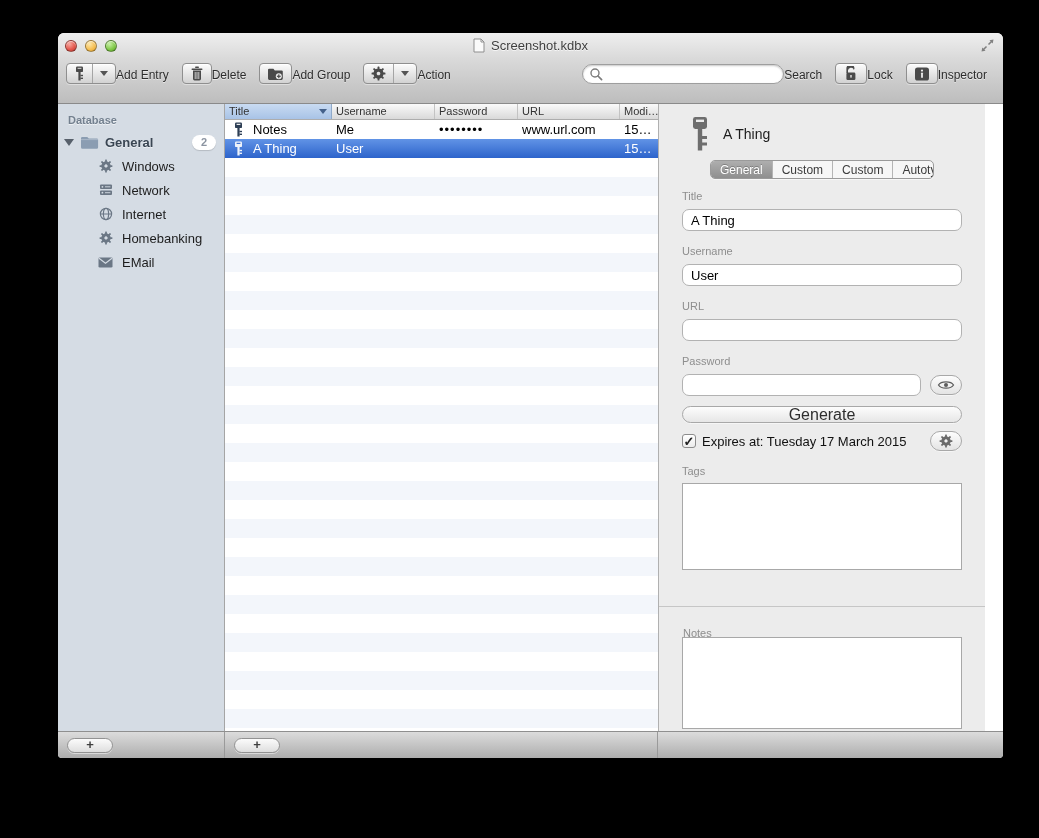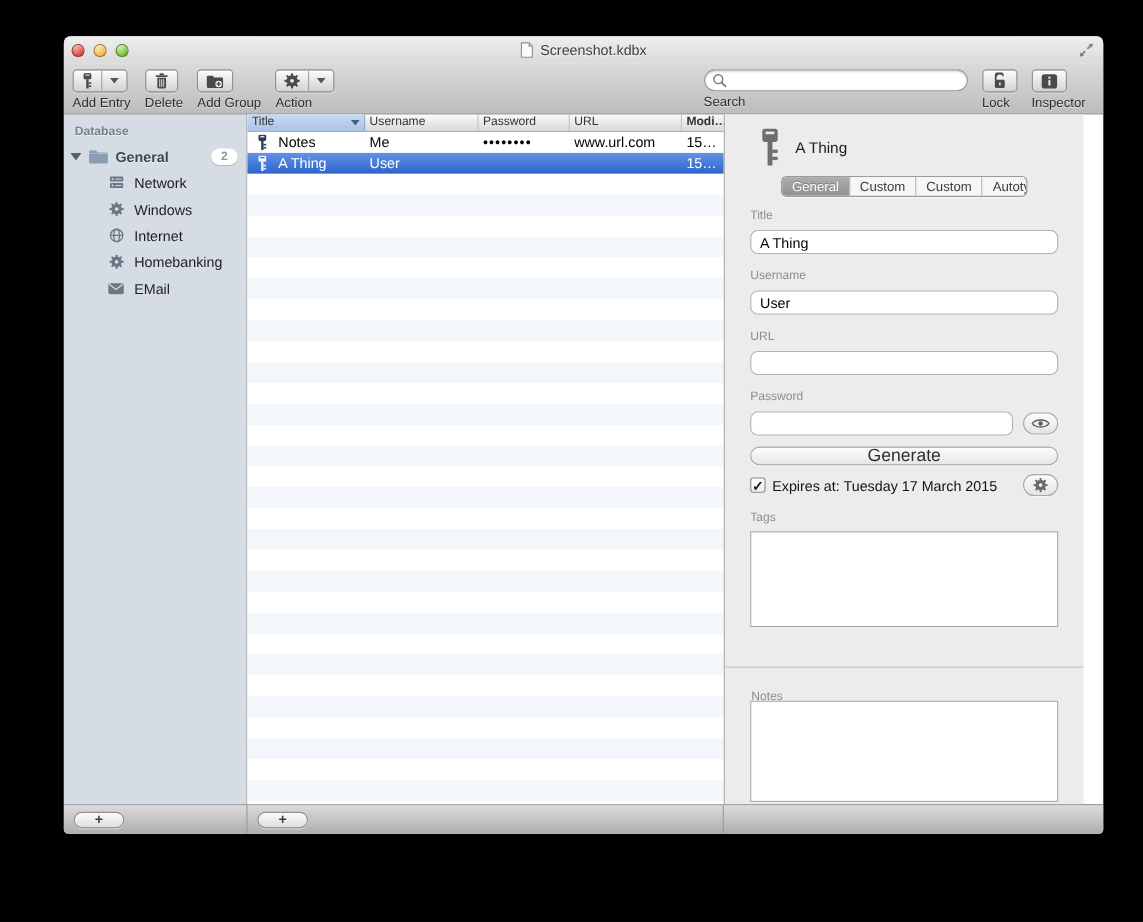--- a/index.html
+++ b/index.html
@@ -22,21 +22,21 @@
   .title-wrap { position:absolute; left:0; right:0; top:0; height:25px;
     display:flex; align-items:center; justify-content:center; gap:6px; }
   .win-title { font-size:13px; color:#3f3f3f; text-shadow:0 1px 0 rgba(255,255,255,.7); }
   .fs-icon { position:absolute; right:8px; top:5px; width:15px; height:15px; opacity:.75; }
 
   
   .toolbar { position:relative; height:46px;
     background:linear-gradient(#dadada,#bdbdbd);
     border-bottom:1px solid #8a8a8a;
     display:flex; align-items:flex-start; }
-  .tb-item { display:flex; flex-direction:column; align-items:flex-start; margin-top:5px; }
+  .tb-item { display:flex; flex-direction:row; align-items:center; margin-top:5px; }
   .tb-label { font-size:12px; color:#2d2d2d; margin-top:2px;
     text-shadow:0 1px 0 rgba(255,255,255,.55); white-space:nowrap; }
   .tb-btn { height:21px; border:1px solid #8f8f8f; border-radius:4px;
     background:linear-gradient(#fcfcfc,#d2d2d2);
     box-shadow:inset 0 1px 0 rgba(255,255,255,.9), 0 1px 0 rgba(255,255,255,.4);
     display:flex; align-items:center; }
   .tb-seg { display:flex; align-items:center; justify-content:center; height:100%; padding:0 7px; }
   .tb-seg + .tb-seg { border-left:1px solid #a5a5a5; }
   .dd-arrow { width:0; height:0; border-left:4px solid transparent;
     border-right:4px solid transparent; border-top:5px solid #555; }
@@ -71,21 +71,21 @@
   .table-area { width:433px; background:#fff; display:flex; flex-direction:column; }
   .thead { display:flex; height:16px; background:linear-gradient(#fafafa,#d9d9d9);
     border-bottom:1px solid #adadad; flex:0 0 16px; }
   .th { font-size:11px; color:#333; padding:1px 0 0 4px; border-right:1px solid #c3c3c3;
     position:relative; overflow:hidden; white-space:nowrap; }
   .th.sorted { background:linear-gradient(#c9dbf2,#a8c3e6); border-right:1px solid #8fa9c9; }
   .sort-arrow { position:absolute; right:4px; top:5px; width:0; height:0;
     border-left:4px solid transparent; border-right:4px solid transparent;
     border-top:5px solid #44618a; }
   .col-title{width:107px;} .col-user{width:103px;} .col-pass{width:83px;}
-  .col-url{width:102px;} .col-mod{flex:1; border-right:none;font-weight:bold;}
+  .col-url{width:102px;} .col-mod{flex:1; border-right:none;}
   .trow { display:flex; height:19px; align-items:center; font-size:13px; color:#000; flex:0 0 19px; }
   .trow .cell { padding-left:4px; overflow:hidden; white-space:nowrap; }
   .trow.selected { background:linear-gradient(#6193e6,#2d64cb); color:#fff; }
   .cell-title { width:107px; display:flex; align-items:center; gap:9px; padding-left:8px !important; }
   .cell-user{width:103px;} .cell-pass{width:83px; letter-spacing:1px;}
   .cell-url{width:102px;} .cell-mod{flex:1;}
   .row-key { width:11px; height:15px; flex:0 0 11px; }
   .tfill { flex:1;
     background:repeating-linear-gradient(to bottom,#fff 0,#fff 19px,#f3f6fb 19px,#f3f6fb 38px); }
 
@@ -301,50 +301,50 @@
               <path d="M1,3.2 a1.3,1.3 0 0 1 1.3,-1.3 h5 l1.5,1.7 h8 a1.3,1.3 0 0 1 1.3,1.3 v7.3 a1.5,1.5 0 0 1 -1.5,1.5 h-14.1 a1.5,1.5 0 0 1 -1.5,-1.5 z"></path>
               <path d="M1,4.6 h17.1" stroke="#a9b7c7" stroke-width="1"></path>
             </svg>
         </span>
         <span class="sb-group-label">General</span>
         <span class="badge">2</span>
       </div>
 
       <div class="sb-item">
         <span class="sb-icon">
-          <svg width="14" height="14" viewBox="0 0 14 14" fill="#6b7785">
-              <rect x="1" y="1.5" width="12" height="4.6" rx="1"></rect>
-              <rect x="1" y="7.4" width="12" height="4.6" rx="1"></rect>
-              <circle cx="3.4" cy="3.8" r="0.9" fill="#d5dce4"></circle>
-              <circle cx="3.4" cy="9.7" r="0.9" fill="#d5dce4"></circle>
-              <line x1="6" y1="3.8" x2="11.4" y2="3.8" stroke="#d5dce4" stroke-width="0.9"></line>
-              <line x1="6" y1="9.7" x2="11.4" y2="9.7" stroke="#d5dce4" stroke-width="0.9"></line>
-            </svg>
-        </span>
-        <span class="sb-item-label">Network</span>
-      </div>
-      <div class="sb-item">
-        <span class="sb-icon">
           <svg width="14" height="14" viewBox="0 0 16 16" fill="#6b7785">
               <g>
                 <rect x="7" y="0.6" width="2" height="3" rx="0.6"></rect>
                 <rect x="7" y="12.4" width="2" height="3" rx="0.6"></rect>
                 <rect x="0.6" y="7" width="3" height="2" rx="0.6"></rect>
                 <rect x="12.4" y="7" width="3" height="2" rx="0.6"></rect>
                 <g transform="rotate(45 8 8)">
                   <rect x="7" y="0.6" width="2" height="3" rx="0.6"></rect>
                   <rect x="7" y="12.4" width="2" height="3" rx="0.6"></rect>
                   <rect x="0.6" y="7" width="3" height="2" rx="0.6"></rect>
                   <rect x="12.4" y="7" width="3" height="2" rx="0.6"></rect>
                 </g>
                 <path fill-rule="evenodd" d="M8,2.6 a5.4,5.4 0 1 0 0.001,0 z M8,6.1 a1.9,1.9 0 1 1 -0.001,0 z"></path>
               </g>
             </svg>
         </span>
         <span class="sb-item-label">Windows</span>
+      </div>
+      <div class="sb-item">
+        <span class="sb-icon">
+          <svg width="14" height="14" viewBox="0 0 14 14" fill="#6b7785">
+              <rect x="1" y="1.5" width="12" height="4.6" rx="1"></rect>
+              <rect x="1" y="7.4" width="12" height="4.6" rx="1"></rect>
+              <circle cx="3.4" cy="3.8" r="0.9" fill="#d5dce4"></circle>
+              <circle cx="3.4" cy="9.7" r="0.9" fill="#d5dce4"></circle>
+              <line x1="6" y1="3.8" x2="11.4" y2="3.8" stroke="#d5dce4" stroke-width="0.9"></line>
+              <line x1="6" y1="9.7" x2="11.4" y2="9.7" stroke="#d5dce4" stroke-width="0.9"></line>
+            </svg>
+        </span>
+        <span class="sb-item-label">Network</span>
       </div>
       <div class="sb-item">
         <span class="sb-icon">
           <svg width="14" height="14" viewBox="0 0 14 14" fill="none" stroke="#6b7785" stroke-width="1.2">
               <circle cx="7" cy="7" r="5.6"></circle>
               <ellipse cx="7" cy="7" rx="2.6" ry="5.6"></ellipse>
               <line x1="1.4" y1="7" x2="12.6" y2="7"></line>
             </svg>
         </span>
         <span class="sb-item-label">Internet</span>

